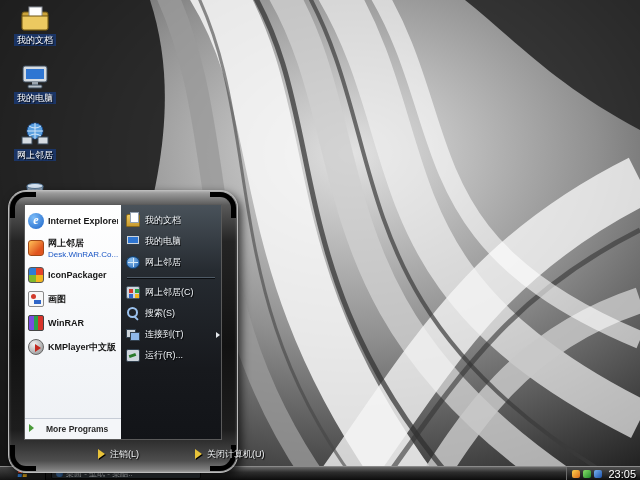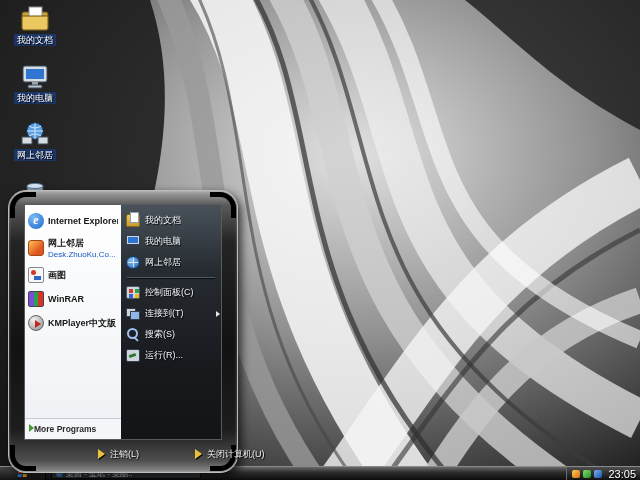--- a/index.html
+++ b/index.html
@@ -30,21 +30,21 @@
 
   
   .left-col { width:96px; background:linear-gradient(180deg,#ffffff,#eef1f5); display:flex; flex-direction:column; padding:4px 0 0 0; }
   .lm-item { display:flex; align-items:center; gap:4px; padding:4px 3px; cursor:pointer; }
   .lmi { width:16px; height:16px; flex:0 0 auto; position:relative; border-radius:3px; }
   .lm-label { font-size:9px; color:#161616; white-space:nowrap; overflow:hidden; }
   .lm-label.bold { font-weight:bold; }
   .lm-2l { display:flex; flex-direction:column; overflow:hidden; }
   .lm-sub { font-size:8px; color:#1a56c4; white-space:nowrap; overflow:hidden; }
   .left-spacer { flex:1; }
-  .more-programs { border-top:1px solid #c6ccd6; padding:5px 4px; display:flex; align-items:flex-start; gap:0; font-size:8.5px; font-weight:bold; color:#2a2a2a; cursor:pointer; background:#f4f6f9; }
+  .more-programs { border-top:1px solid #c6ccd6; padding:5px 4px; display:flex; align-items:flex-start; gap:12px; font-size:8.5px; font-weight:bold; color:#2a2a2a; cursor:pointer; background:#f4f6f9; }
   .tri-green { width:0; height:0; border-left:5px solid #4a9a3a; border-top:4px solid transparent; border-bottom:4px solid transparent; }
 
   
   .lmi-ie { border-radius:50%; background:radial-gradient(circle at 35% 30%,#7cbcf8,#1a63c8); }
   .lmi-ie::before { content:"e"; position:absolute; left:0; right:0; top:0; text-align:center; color:#fff; font:italic bold 12px "Liberation Serif",serif; line-height:15px; }
   .lmi-zk { background:linear-gradient(135deg,#ffc258,#e0541f 70%); border:1px solid #a04818; }
   .lmi-ip { background:conic-gradient(#e4432b 0 25%,#f3b61f 0 50%,#7fb92c 0 75%,#2e7cd6 0); border:1px solid #555; }
   .lmi-paint { background:#f7f7f7; border:1px solid #8a8a8a; border-radius:2px; }
   .lmi-paint::before { content:""; position:absolute; left:2px; top:2px; width:5px; height:5px; background:#d23a2a; border-radius:50%; }
   .lmi-paint::after { content:""; position:absolute; right:2px; bottom:2px; width:7px; height:4px; background:#2f66c8; }
@@ -181,22 +181,26 @@
 
     <div class="left-col">
       <div class="lm-item">
         <span class="lmi lmi-ie"></span>
         <span class="lm-label bold">Internet Explorer</span>
       </div>
       <div class="lm-item">
         <span class="lmi lmi-zk"></span>
         <span class="lm-2l">
           <span class="lm-label bold">网上邻居</span>
-          <span class="lm-sub">Desk.ZhuoKu.Co...</span>
+          <span class="lm-sub">Desk.WinRAR.Co...</span>
         </span>
+      </div>
+      <div class="lm-item">
+        <span class="lmi lmi-ip"></span>
+        <span class="lm-label bold">IconPackager</span>
       </div>
       <div class="lm-item">
         <span class="lmi lmi-paint"></span>
         <span class="lm-label bold">画图</span>
       </div>
       <div class="lm-item">
         <span class="lmi lmi-rar"></span>
         <span class="lm-label bold">WinRAR</span>
       </div>
       <div class="lm-item">
@@ -219,30 +223,30 @@
         <span class="rmi rmi-comp"></span>
         <span class="rm-label">我的电脑</span>
       </div>
       <div class="rm-item">
         <span class="rmi rmi-net"></span>
         <span class="rm-label">网上邻居</span>
       </div>
       <div class="rm-sep"></div>
       <div class="rm-item">
         <span class="rmi rmi-cpl"></span>
-        <span class="rm-label">控制面板(C)</span>
+        <span class="rm-label">网上邻居(C)</span>
+      </div>
+      <div class="rm-item">
+        <span class="rmi rmi-search"></span>
+        <span class="rm-label">搜索(S)</span>
       </div>
       <div class="rm-item">
         <span class="rmi rmi-conn"></span>
         <span class="rm-label">连接到(T)</span>
         <span class="submenu-arrow"></span>
-      </div>
-      <div class="rm-item">
-        <span class="rmi rmi-search"></span>
-        <span class="rm-label">搜索(S)</span>
       </div>
       <div class="rm-item">
         <span class="rmi rmi-run"></span>
         <span class="rm-label">运行(R)...</span>
       </div>
     </div>
   </div>
 
   <div class="menu-footer">
     <div class="mf-btn">

